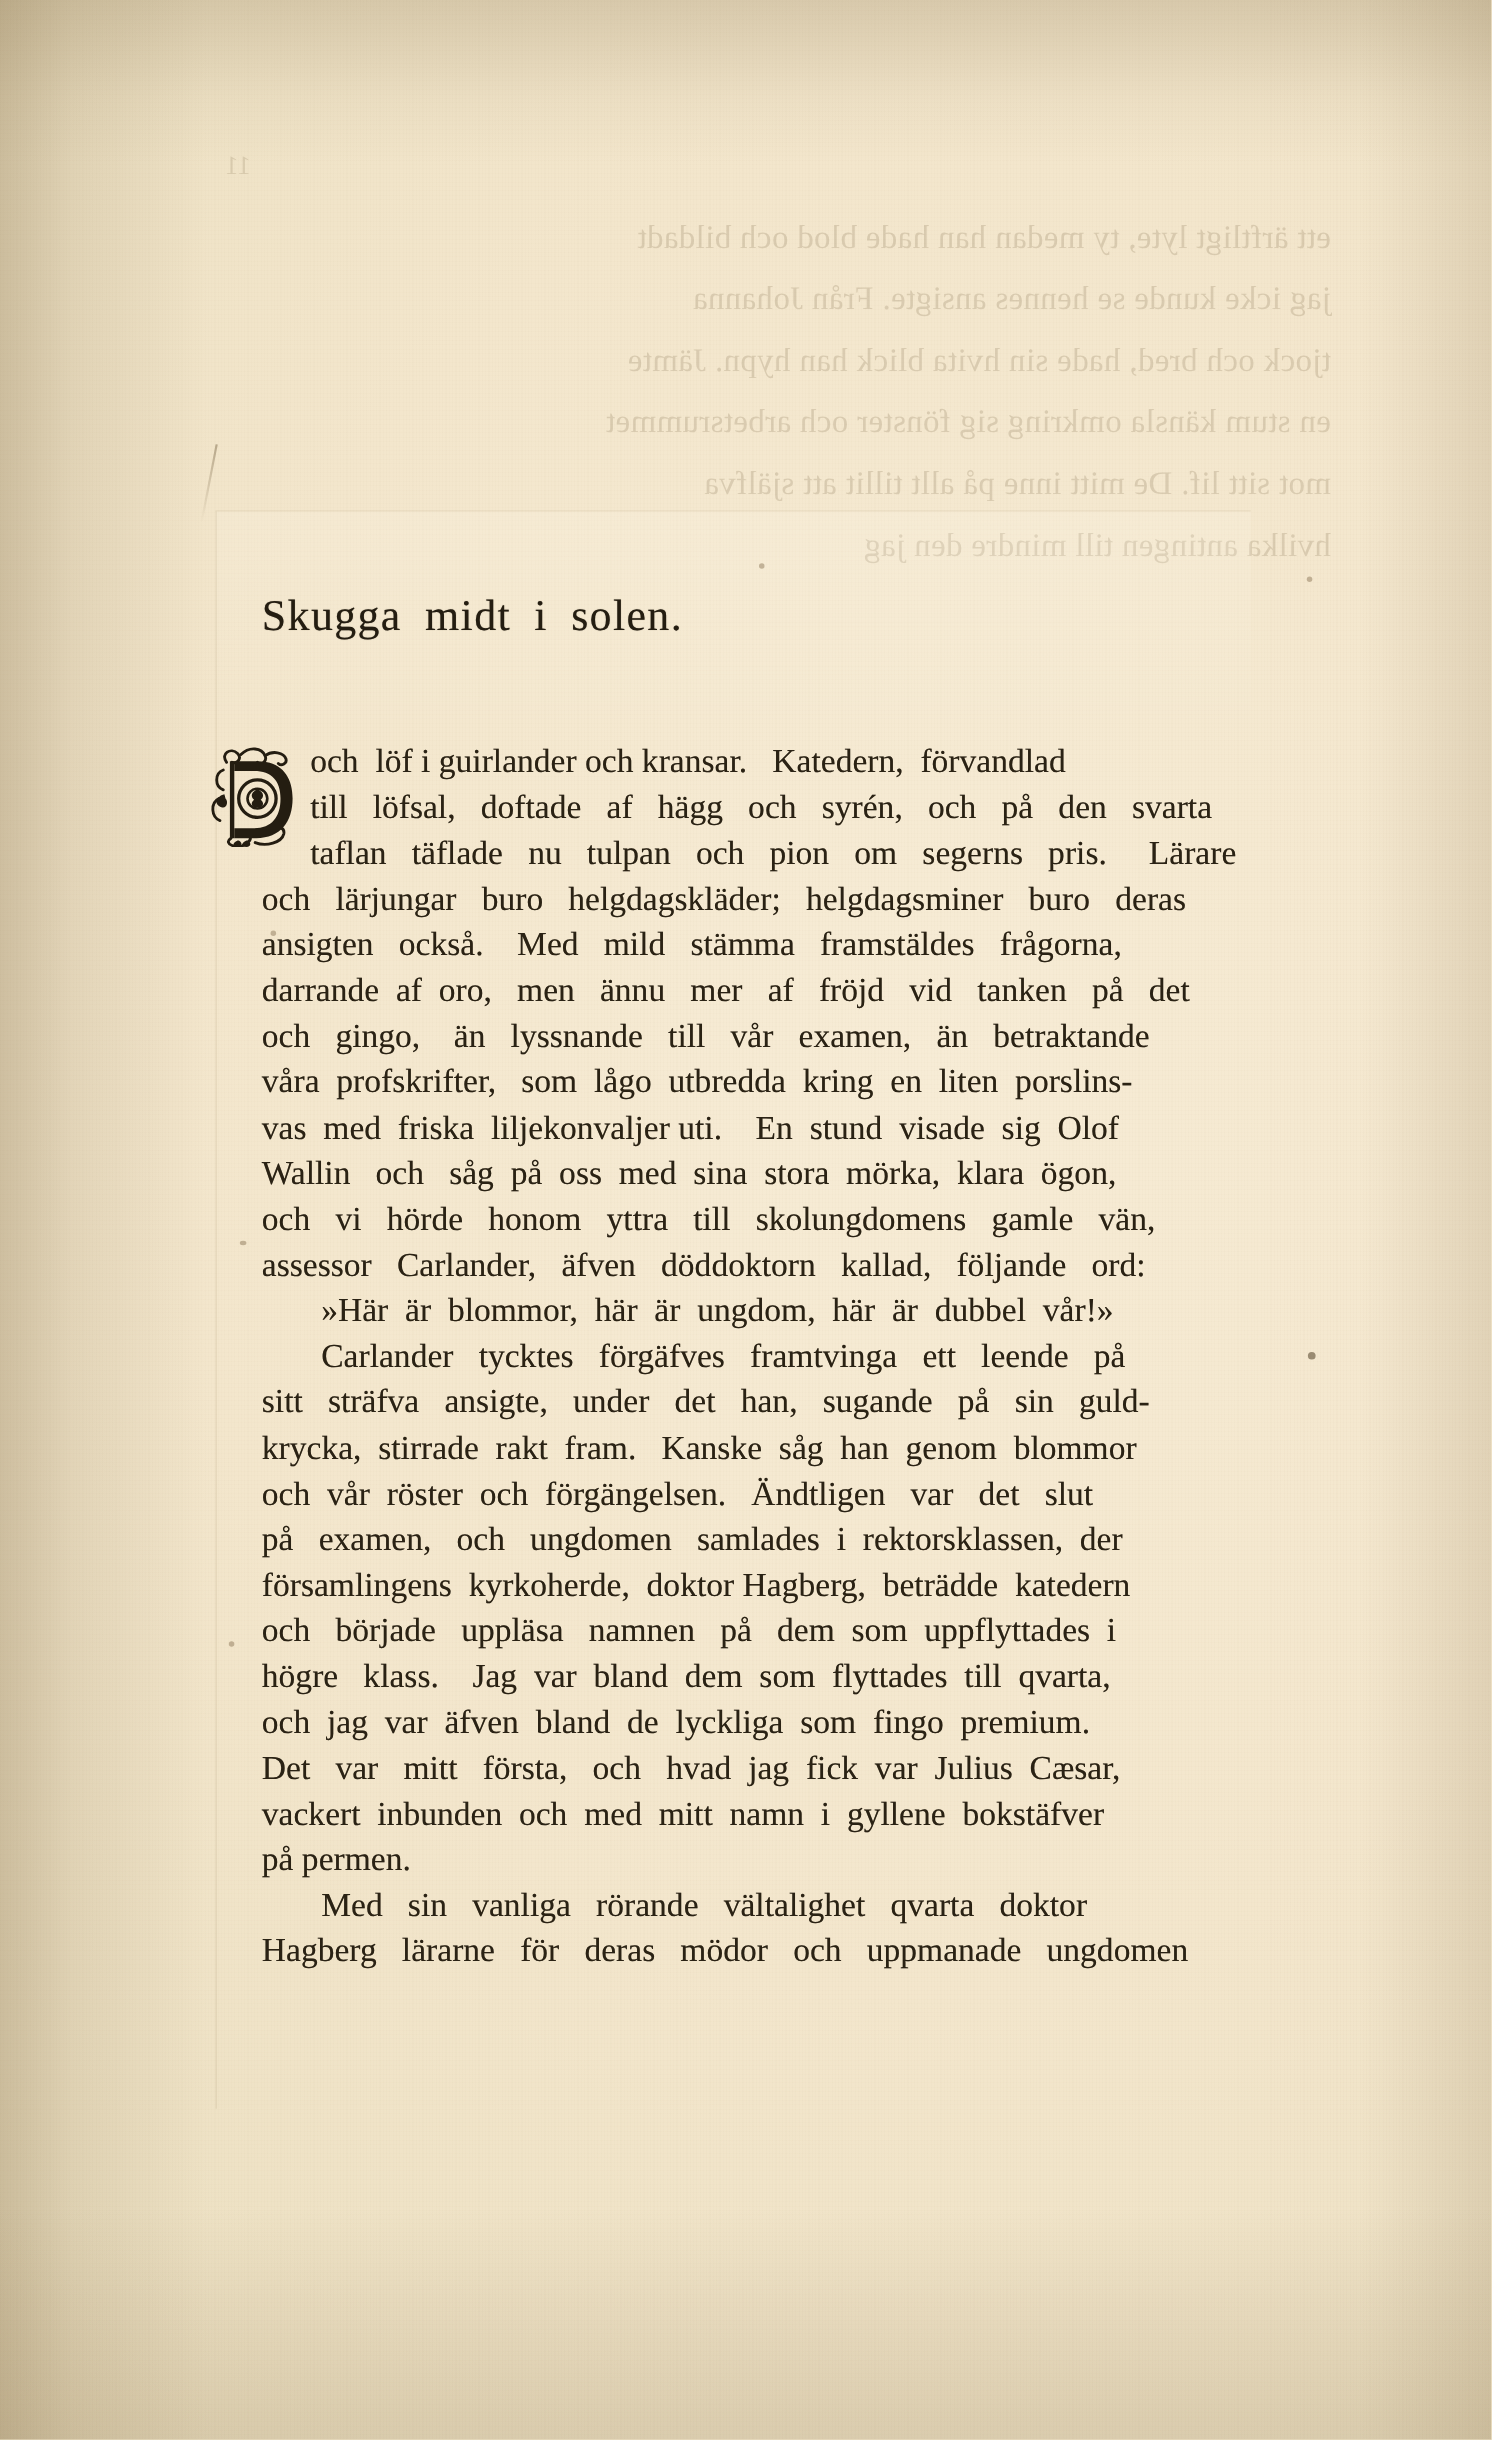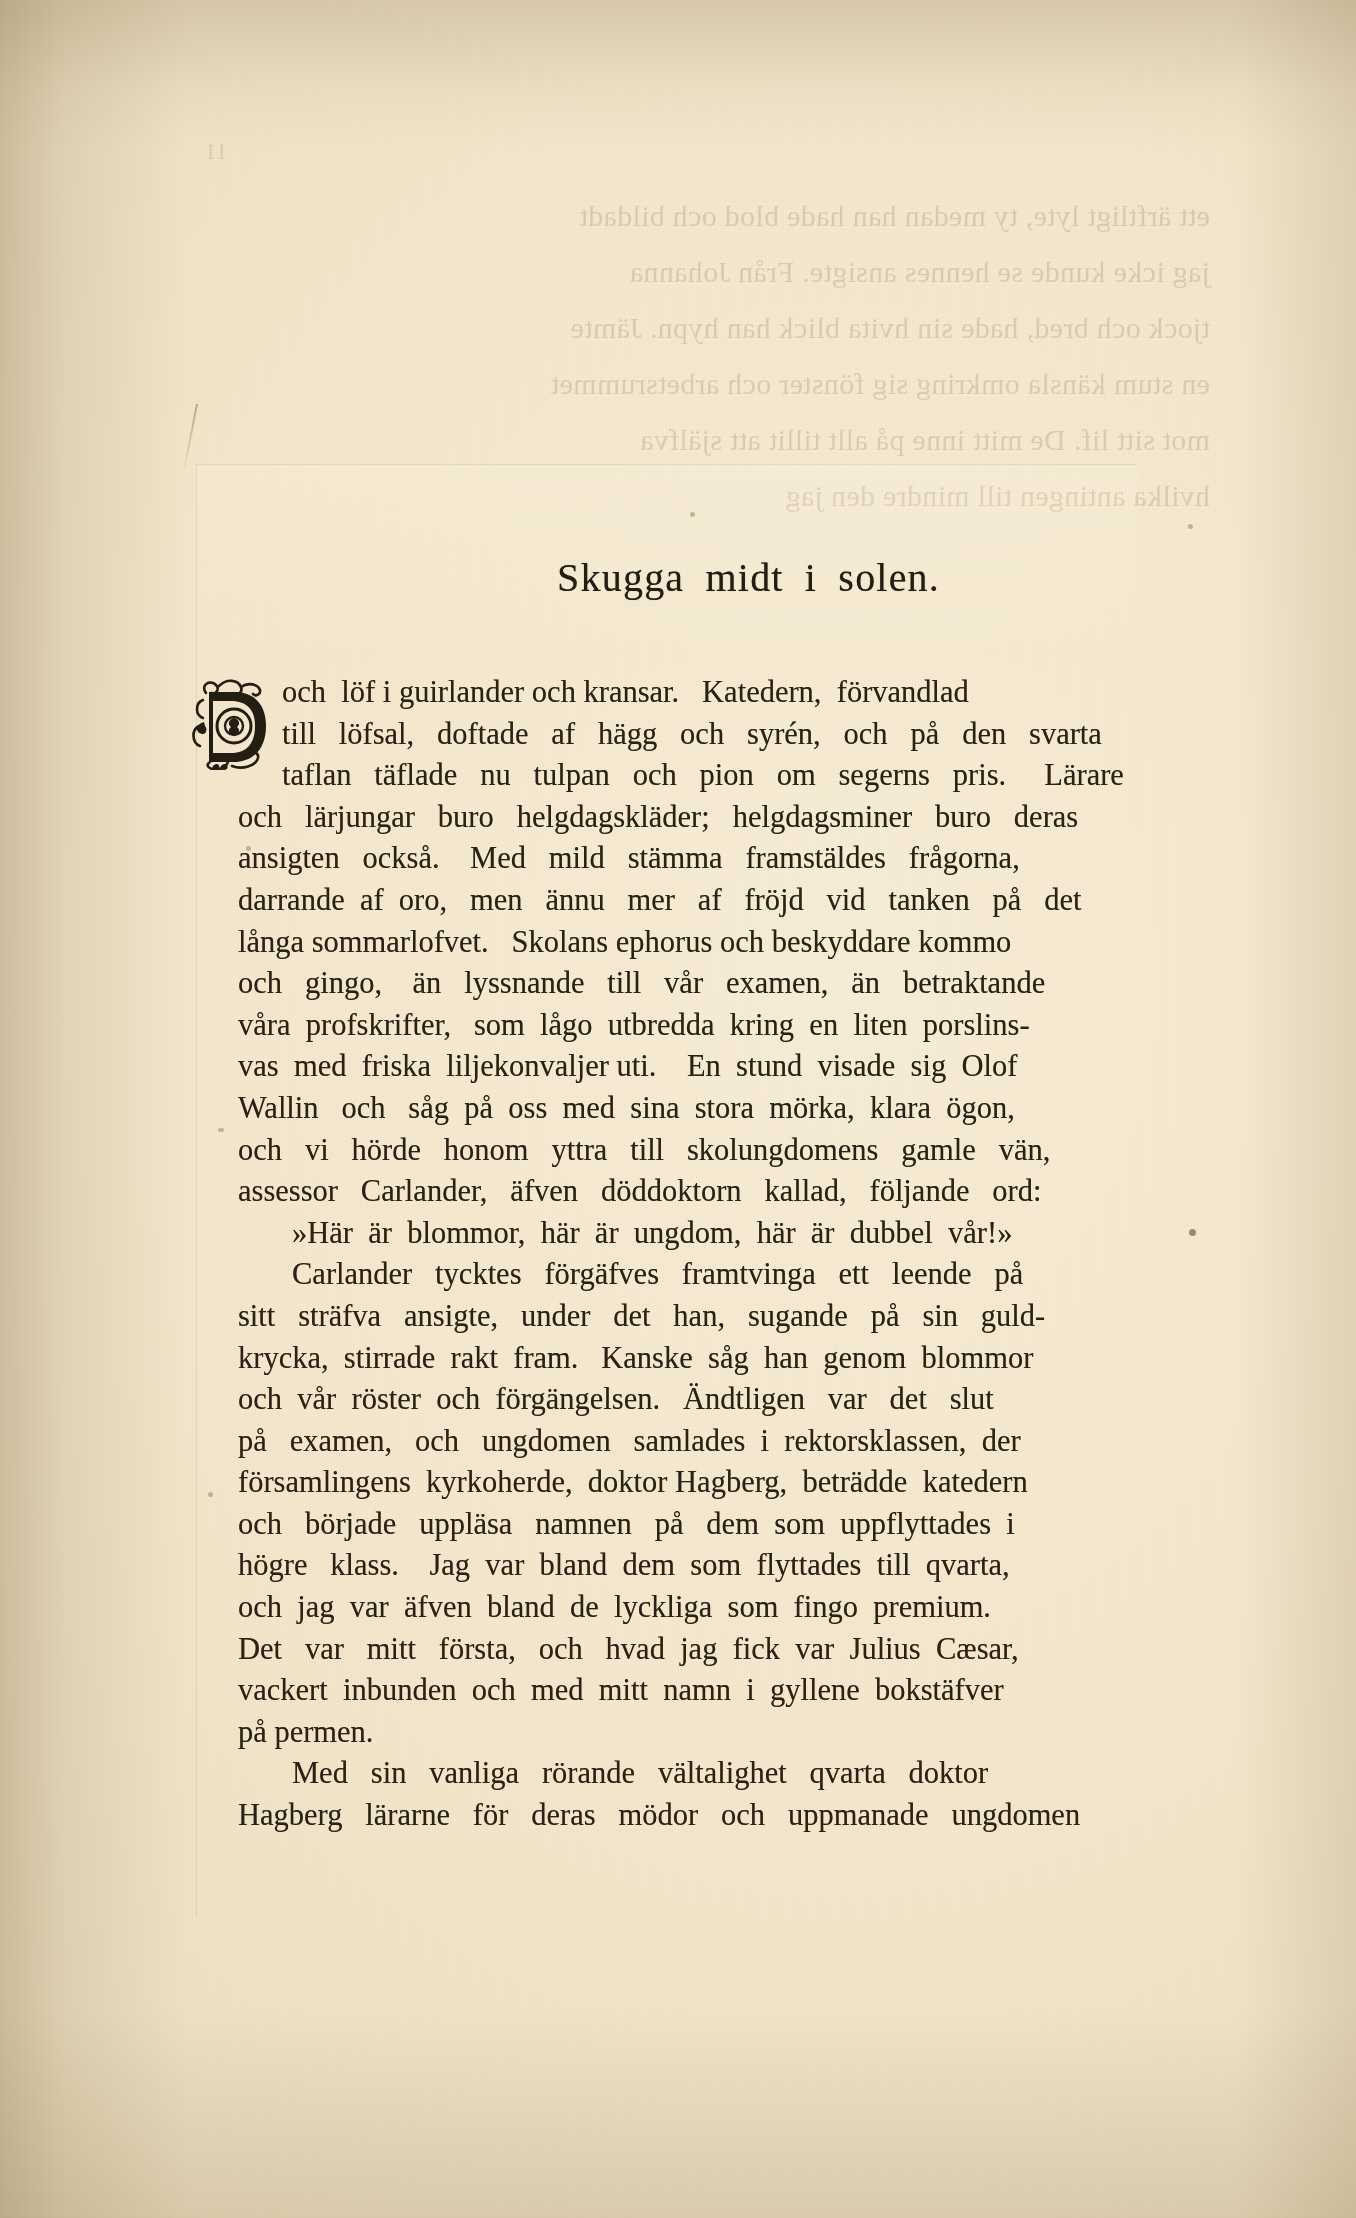--- a/index.html
+++ b/index.html
@@ -118,27 +118,27 @@
 
   
   .content {
     position: absolute;
     left: 238px;
     top: 0;
     width: 684px;
   }
 
   .page-title {
-    margin: 18px;
+    margin: 0;
     padding: 0;
     position: absolute;
     top: 536px;
     left: 0;
     width: 684px;
-    text-align: right;
+    text-align: left;
     font-size: 40px;
     font-weight: 400;
     letter-spacing: 1.2px;
     word-spacing: 10px;
     color: #241d11;
     font-family: "Liberation Serif", "DejaVu Serif", serif;
     text-shadow: 0 0 .7px rgba(36,29,17,.55);
   }
 
   .body-block {
@@ -255,21 +255,20 @@
           <path d="M38 90 C33 92, 33 96, 38 96 C42 96, 43 92, 39 90 Z" fill="#241d11"></path>
         </svg>
       </span>
 
       <span class="ln">och  löf i guirlander och kransar.   Katedern,  förvandlad</span>
       <span class="ln">till   löfsal,   doftade   af   hägg   och   syrén,   och   på   den   svarta</span>
       <span class="ln">taflan   täflade   nu   tulpan   och   pion   om   segerns   pris.     Lärare</span>
       <span class="ln">och   lärjungar   buro   helgdagskläder;   helgdagsminer   buro   deras</span>
       <span class="ln">ansigten   också.    Med   mild   stämma   framstäldes   frågorna,</span>
       <span class="ln">darrande  af  oro,   men   ännu   mer   af   fröjd   vid   tanken   på   det</span>
-      <span class="ln">långa sommarlofvet.   Skolans ephorus och beskyddare kommo</span>
       <span class="ln">och   gingo,    än   lyssnande   till   vår   examen,   än   betraktande</span>
       <span class="ln">våra  profskrifter,   som  lågo  utbredda  kring  en  liten  porslins-</span>
       <span class="ln">vas  med  friska  liljekonvaljer uti.    En  stund  visade  sig  Olof</span>
       <span class="ln">Wallin   och   såg  på  oss  med  sina  stora  mörka,  klara  ögon,</span>
       <span class="ln">och   vi   hörde   honom   yttra   till   skolungdomens   gamle   vän,</span>
       <span class="ln">assessor   Carlander,   äfven   döddoktorn   kallad,   följande   ord:</span>
       <span class="ln last" style="padding-left:54px;">»Här  är  blommor,  här  är  ungdom,  här  är  dubbel  vår!»</span>
       <span class="ln" style="padding-left:54px;">Carlander   tycktes   förgäfves   framtvinga   ett   leende   på</span>
       <span class="ln">sitt   sträfva   ansigte,   under   det   han,   sugande   på   sin   guld-</span>
       <span class="ln">krycka,  stirrade  rakt  fram.   Kanske  såg  han  genom  blommor</span>

